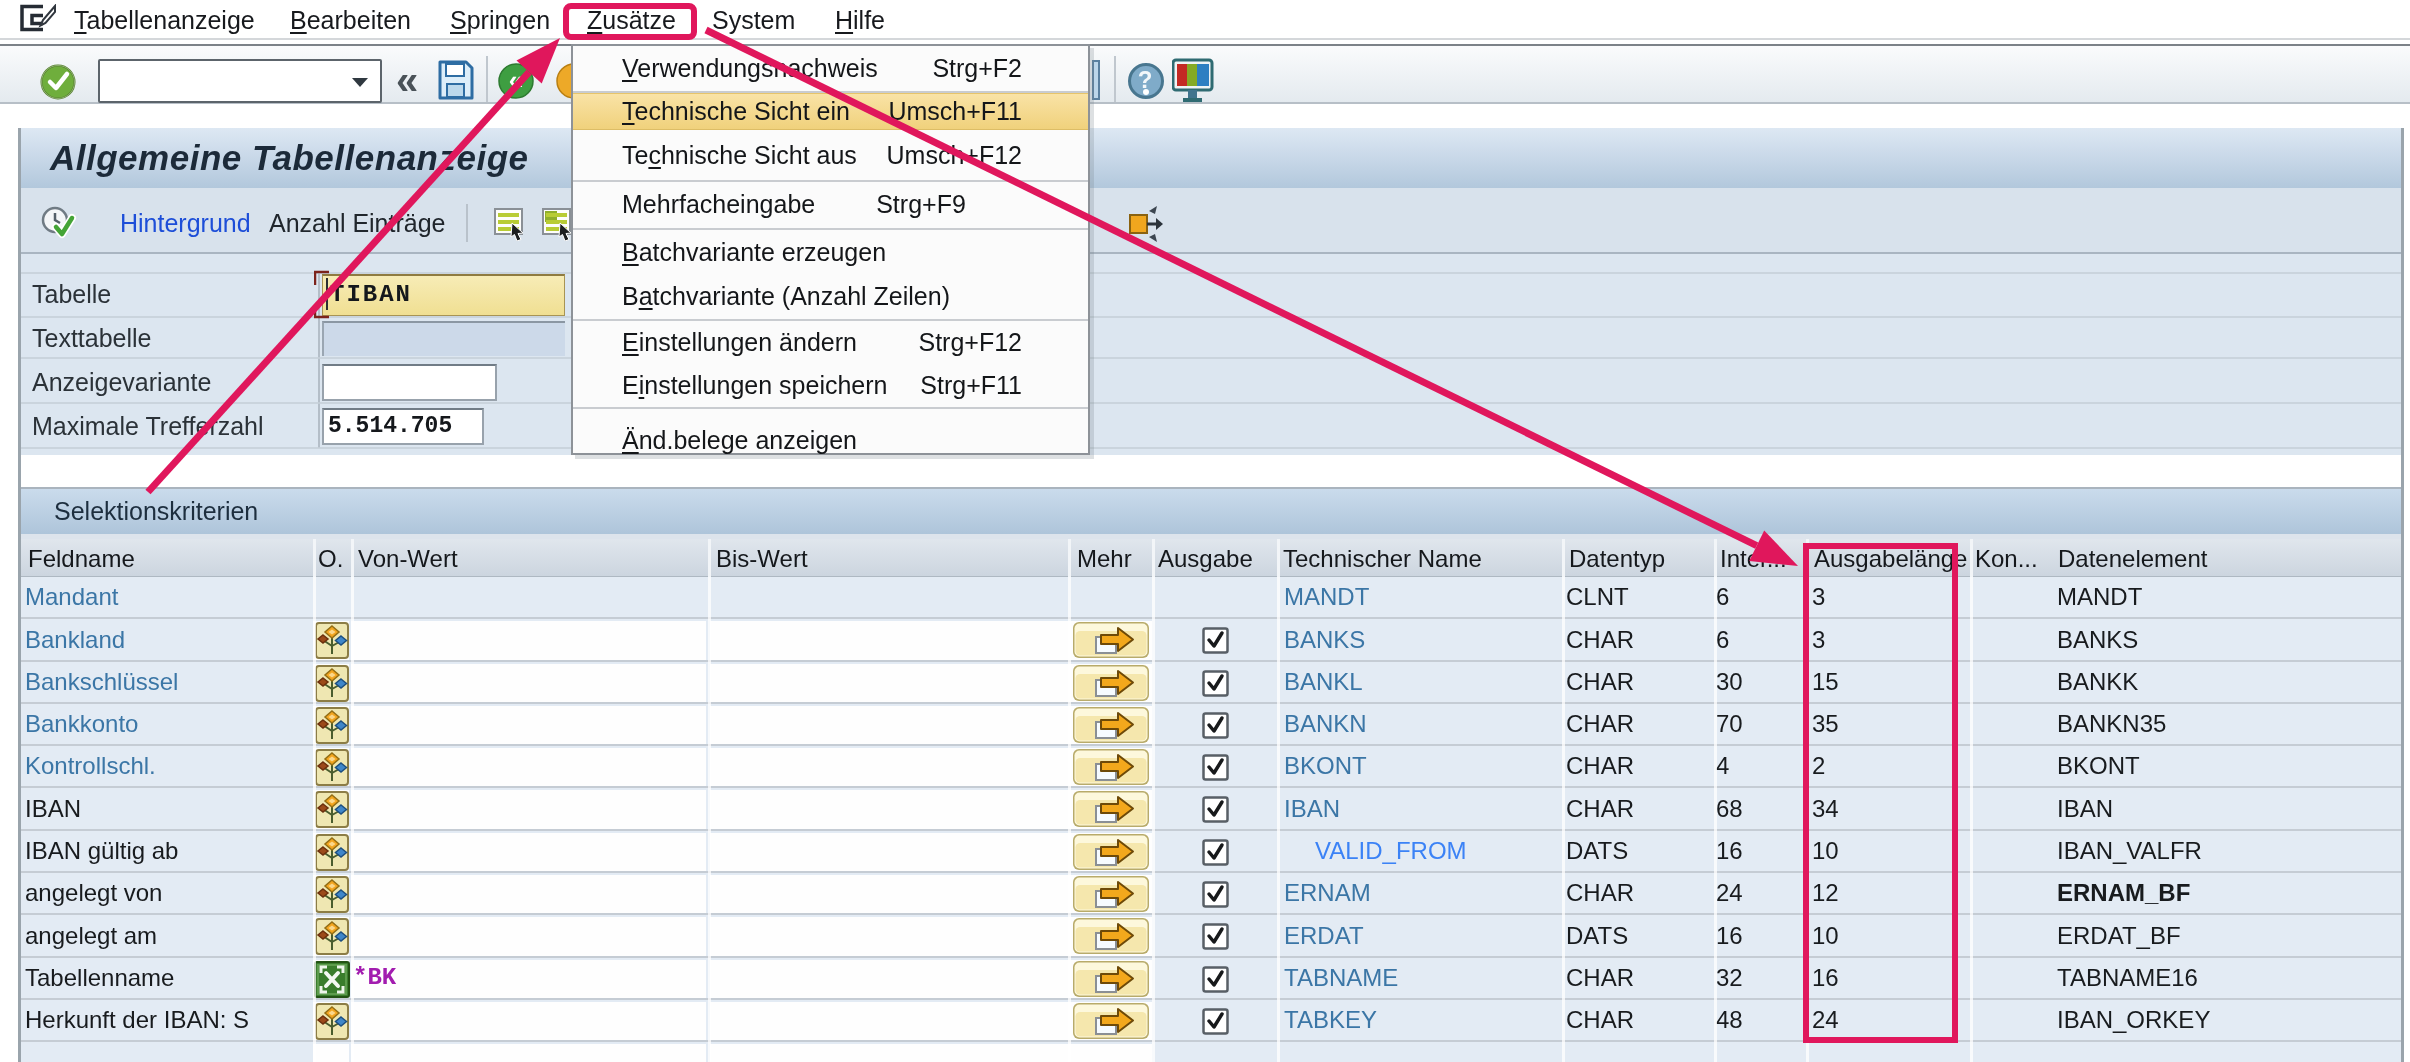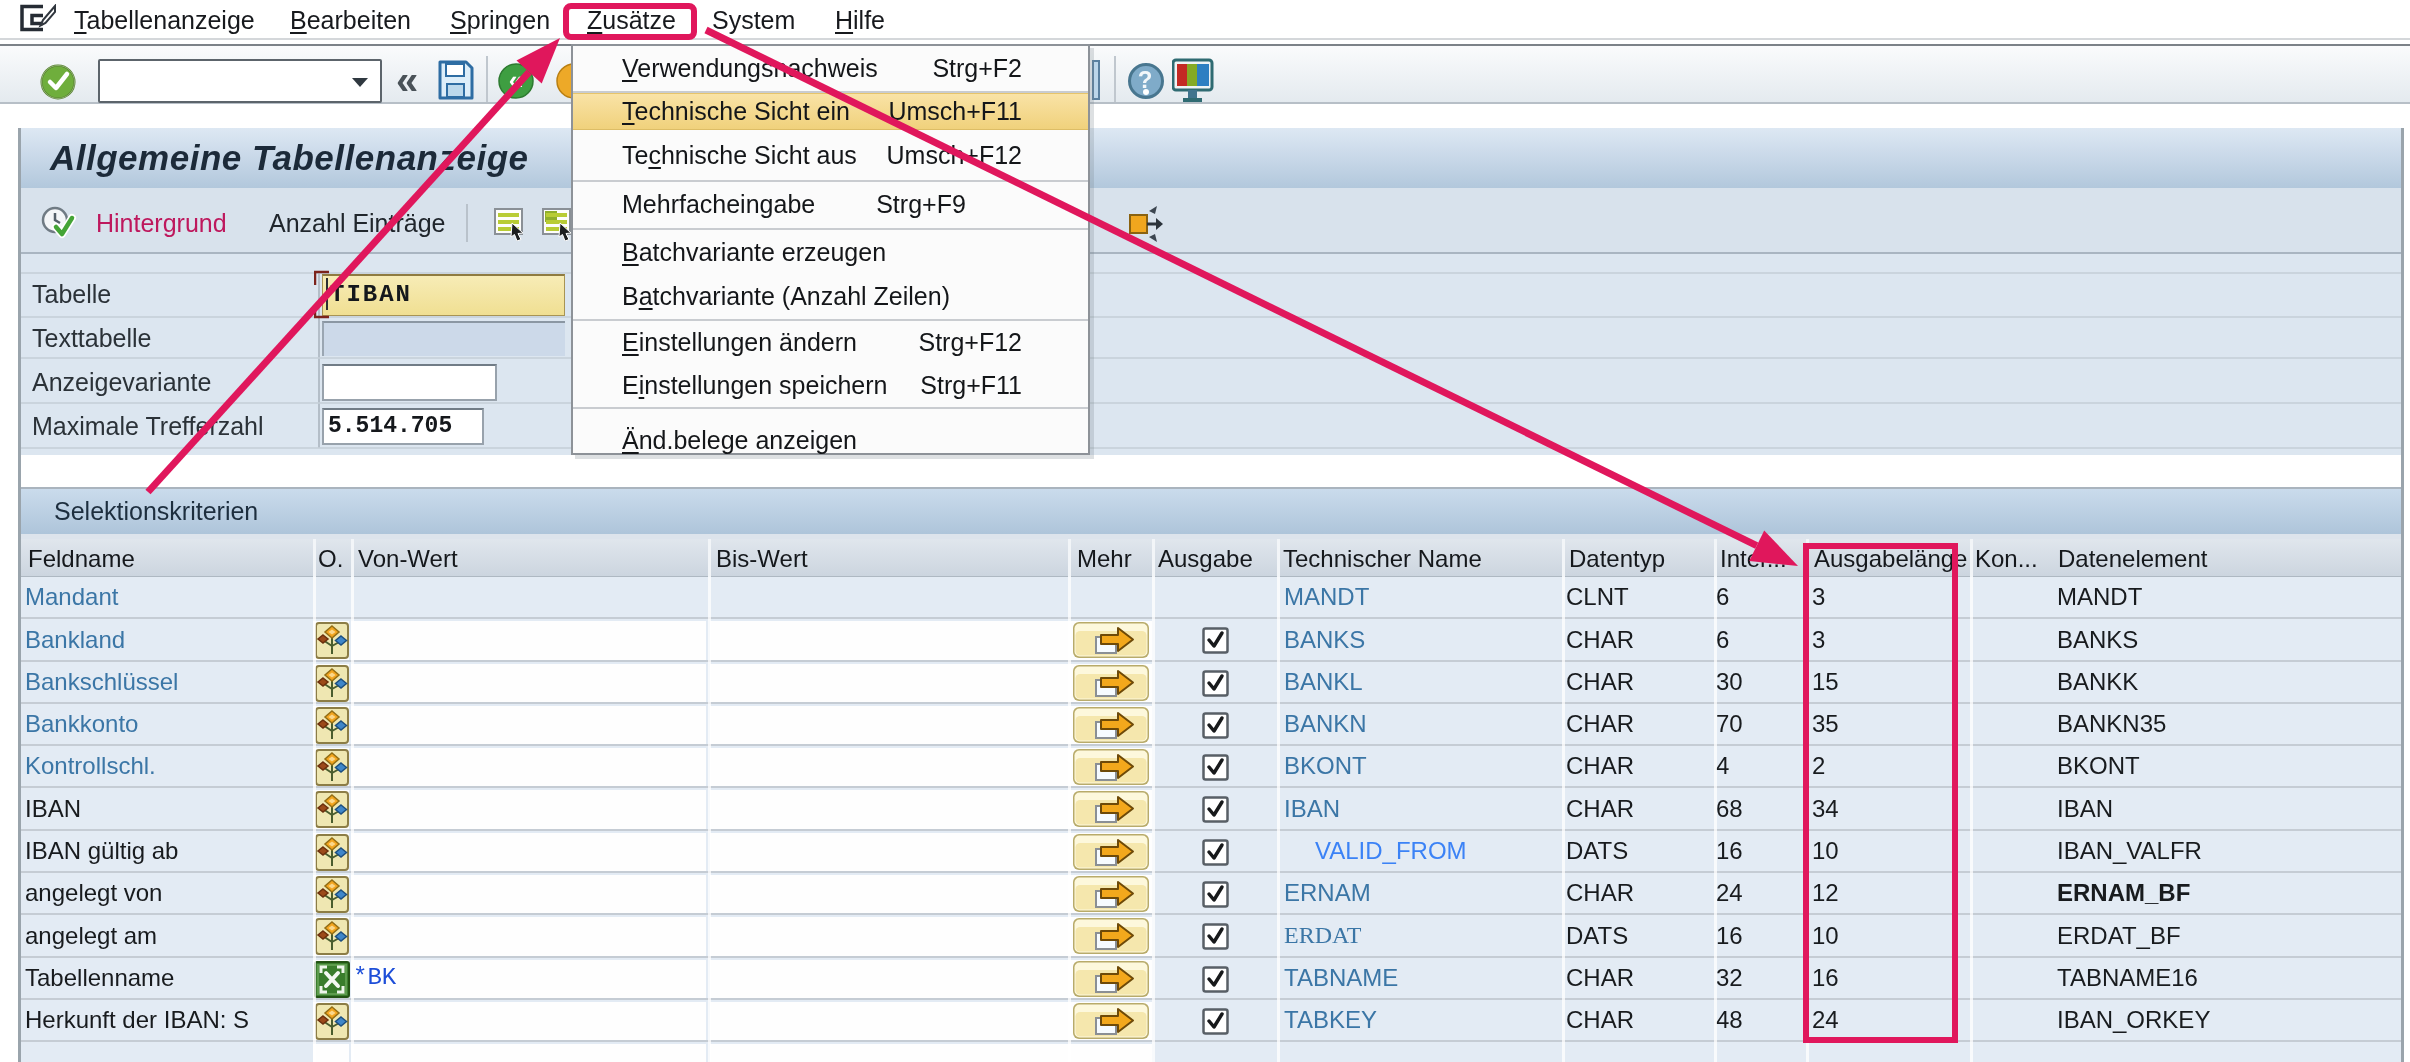--- a/index.html
+++ b/index.html
@@ -62,21 +62,21 @@
 <div style="left:2401px;top:128px;width:3px;height:934px;background:#9aa4ac;"></div>
 <div style="left:21px;top:128px;width:2380px;height:60px;background:linear-gradient(#dde8f3,#c6d6e7 55%,#b2c8dc);"></div>
 <div style="left:50px;top:128px;height:60px;line-height:60px;font-size:35px;color:#1c2a39;white-space:nowrap;font-weight:bold;font-style:italic;letter-spacing:.5px;">Allgemeine Tabellenanzeige</div>
 <div style="left:21px;top:188px;width:2380px;height:66px;background:#d8e2ec;border-bottom:2px solid #a9b5c1;"></div>
 <svg style="left:40px;top:206px" width="38" height="38" viewBox="0 0 38 38">
     <circle cx="15" cy="14" r="12" fill="#f4f6f8" stroke="#707b84" stroke-width="2.5"></circle>
     <path d="M15 7 L15 14 L20 17" fill="none" stroke="#55606a" stroke-width="2.5"></path>
     <path d="M16 21 L22 28 L32 12" fill="none" stroke="#fff" stroke-width="8" stroke-linecap="round" stroke-linejoin="round"></path>
     <path d="M16 21 L22 28 L32 12" fill="none" stroke="#44a436" stroke-width="4.5" stroke-linecap="round" stroke-linejoin="round"></path>
   </svg>
-<div style="left:96px;top:196px;height:55px;line-height:55px;font-size:25px;color:#be185d;white-space:nowrap;">Hintergrund</div>
+<div style="left:120px;top:196px;height:55px;line-height:55px;font-size:25px;color:#1d4ed8;white-space:nowrap;">Hintergrund</div>
 <div style="left:269px;top:196px;height:55px;line-height:55px;font-size:25px;color:#20262c;white-space:nowrap;">Anzahl Einträge</div>
 <div style="left:466px;top:204px;width:2px;height:38px;background:#b9c2cb;"></div>
 <svg style="left:494px;top:208px" width="32" height="33" viewBox="0 0 32 33">
     <rect x="1" y="1" width="27" height="25" fill="#fdfdfb" stroke="#8a9096" stroke-width="2"></rect>
     <rect x="4" y="5" width="21" height="4" fill="#b8cc35"></rect>
     <rect x="4" y="12" width="21" height="4" fill="#b8cc35"></rect>
     <rect x="4" y="19" width="21" height="4" fill="#b8cc35"></rect>
     <path d="M18 15 L29 25 L24 25.5 L27 31.5 L23 33 L20.5 26.5 L17 29 Z" fill="#1c1e20" stroke="#fff" stroke-width="1"></path>
   </svg>
 <svg style="left:542px;top:208px" width="32" height="33" viewBox="0 0 32 33">
@@ -382,39 +382,39 @@
     <rect x="1" y="1" width="76" height="36" rx="6" fill="#b8ab6a"></rect>
     <rect x="2.5" y="2.5" width="73" height="33" rx="5" fill="#fdf8dc"></rect>
     <rect x="3.5" y="10" width="71" height="24.5" rx="4.5" fill="#f5e7ad"></rect>
     <rect x="24" y="16" width="20" height="16" fill="#f6fbff" stroke="#8a8f94" stroke-width="2"></rect>
     <path d="M29 14 L46 14 L46 7 L61 18.5 L46 30 L46 23 L29 23 Z" fill="#f3a81c" stroke="#6e4a08" stroke-width="2" stroke-linejoin="round"></path>
   </svg>
 <svg style="left:1202px;top:923px" width="27" height="27" viewBox="0 0 27 27">
     <rect x="1.5" y="1.5" width="24" height="24" rx="2" fill="#fff" stroke="#585f66" stroke-width="2.5"></rect>
     <path d="M7 13 L12 19 L20 6" fill="none" stroke="#17191b" stroke-width="3.5" stroke-linecap="round" stroke-linejoin="round"></path>
   </svg>
-<div style="left:1284px;top:915px;height:41px;line-height:41px;font-size:24px;color:#3b76a6;white-space:nowrap;font-family:Liberation Serif, serif;">ERDAT</div>
+<div style="left:1284px;top:915px;height:41px;line-height:41px;font-size:24px;color:#3b76a6;white-space:nowrap;">ERDAT</div>
 <div style="left:1566px;top:915px;height:41px;line-height:41px;font-size:24px;color:#181b1e;white-space:nowrap;">DATS</div>
 <div style="left:1716px;top:915px;height:41px;line-height:41px;font-size:24px;color:#181b1e;white-space:nowrap;">16</div>
 <div style="left:1812px;top:915px;height:41px;line-height:41px;font-size:24px;color:#181b1e;white-space:nowrap;">10</div>
 <div style="left:2057px;top:915px;height:41px;line-height:41px;font-size:24px;color:#181b1e;white-space:nowrap;">ERDAT_BF</div>
 <div style="left:313px;top:960px;width:36px;height:38px;background:#fefefe;"></div>
 <div style="left:351px;top:960px;width:355px;height:38px;background:#fefefe;"></div>
 <div style="left:710px;top:960px;width:358px;height:38px;background:#fefefe;"></div>
 <div style="left:1068px;top:960px;width:84px;height:38px;background:#fefefe;"></div>
 <div style="left:21px;top:998px;width:2380px;height:2px;background:#c5ccd4;"></div>
 <div style="left:25px;top:958px;height:40px;line-height:40px;font-size:24px;color:#181b1e;white-space:nowrap;">Tabellenname</div>
 <svg style="left:314px;top:961px" width="36" height="37" viewBox="0 0 36 37">
     <rect x="1" y="1" width="34" height="35" rx="2" fill="#3a7d2c" stroke="#235313" stroke-width="2"></rect>
     <rect x="4" y="4" width="28" height="29" fill="none" stroke="#5d9b4c" stroke-width="2"></rect>
     <path d="M8 6 L8 12 M8 6 L8 6 M6 8 L12 8" stroke="#fff" stroke-width="0"></path>
     <path d="M7 12 L7 6 L13 6 M23 6 L29 6 L29 12 M29 25 L29 31 L23 31 M13 31 L7 31 L7 25" fill="none" stroke="#eef6ea" stroke-width="3"></path>
     <path d="M12 12 L24 25 M24 12 L12 25" stroke="#f4f9f2" stroke-width="4" stroke-linecap="round"></path>
   </svg>
-<div style="left:353px;top:958px;height:40px;line-height:40px;font-size:24px;color:#1d4ed8;white-space:nowrap;font-family:'Liberation Mono',monospace;font-weight:normal;">*BK</div>
+<div style="left:353px;top:958px;height:40px;line-height:40px;font-size:24px;color:#a21caf;white-space:nowrap;font-family:'Liberation Mono',monospace;font-weight:bold;">*BK</div>
 <svg style="left:1072px;top:960px" width="78" height="38" viewBox="0 0 78 38">
     <rect x="1" y="1" width="76" height="36" rx="6" fill="#b8ab6a"></rect>
     <rect x="2.5" y="2.5" width="73" height="33" rx="5" fill="#fdf8dc"></rect>
     <rect x="3.5" y="10" width="71" height="24.5" rx="4.5" fill="#f5e7ad"></rect>
     <rect x="24" y="16" width="20" height="16" fill="#f6fbff" stroke="#8a8f94" stroke-width="2"></rect>
     <path d="M29 14 L46 14 L46 7 L61 18.5 L46 30 L46 23 L29 23 Z" fill="#f3a81c" stroke="#6e4a08" stroke-width="2" stroke-linejoin="round"></path>
   </svg>
 <svg style="left:1202px;top:966px" width="27" height="27" viewBox="0 0 27 27">
     <rect x="1.5" y="1.5" width="24" height="24" rx="2" fill="#fff" stroke="#585f66" stroke-width="2.5"></rect>
     <path d="M7 13 L12 19 L20 6" fill="none" stroke="#17191b" stroke-width="3.5" stroke-linecap="round" stroke-linejoin="round"></path>

